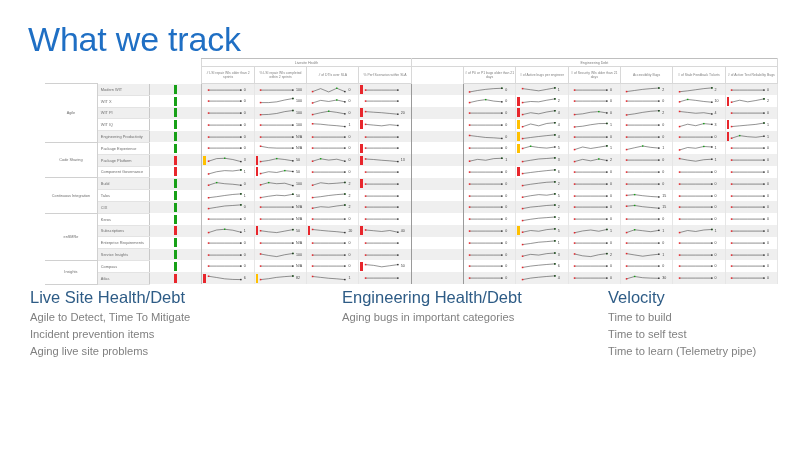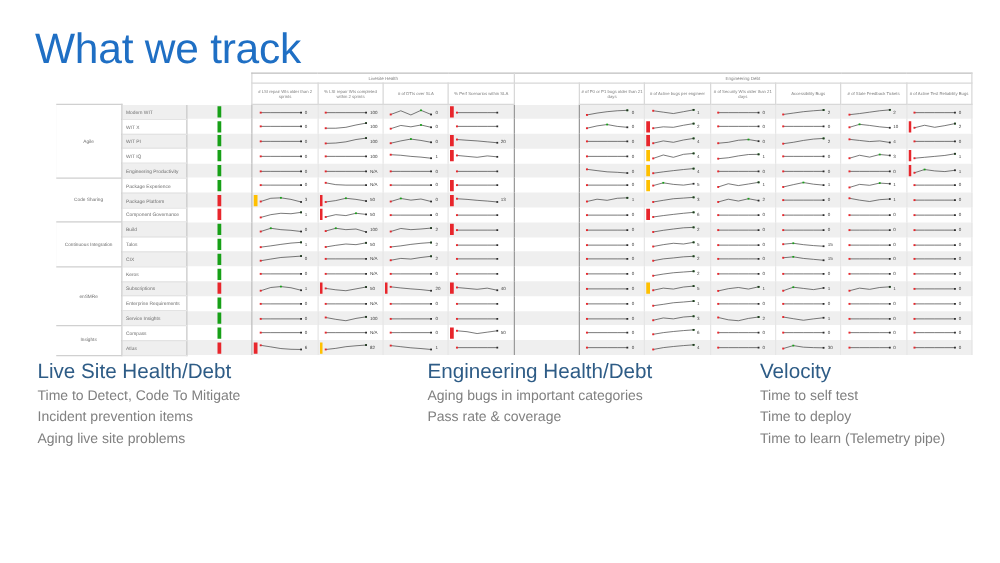--- a/index.html
+++ b/index.html
@@ -2150,36 +2150,35 @@
               </div>
             </td>
           </tr>
         </tbody>
     </table>
   </div>
 
   <div class="bcol" id="col-live">
     <h3>Live Site Health/Debt</h3>
     <div>
-        <p>Time to Detect, Code To Mitigate</p>
+        <p>Agile to Detect, Time To Mitigate</p>
         <p>Incident prevention items</p>
         <p>Aging live site problems</p>
       </div>
   </div>
 
   <div class="bcol" id="col-eng">
     <h3>Engineering Health/Debt</h3>
     <div>
         <p>Aging bugs in important categories</p>
-        <p>Pass rate &amp; coverage</p>
       </div>
   </div>
 
   <div class="bcol" id="col-vel">
     <h3>Velocity</h3>
     <div>
+        <p>Time to build</p>
         <p>Time to self test</p>
-        <p>Time to deploy</p>
         <p>Time to learn (Telemetry pipe)</p>
       </div>
   </div>
 
 </div>
 
 </body></html>

